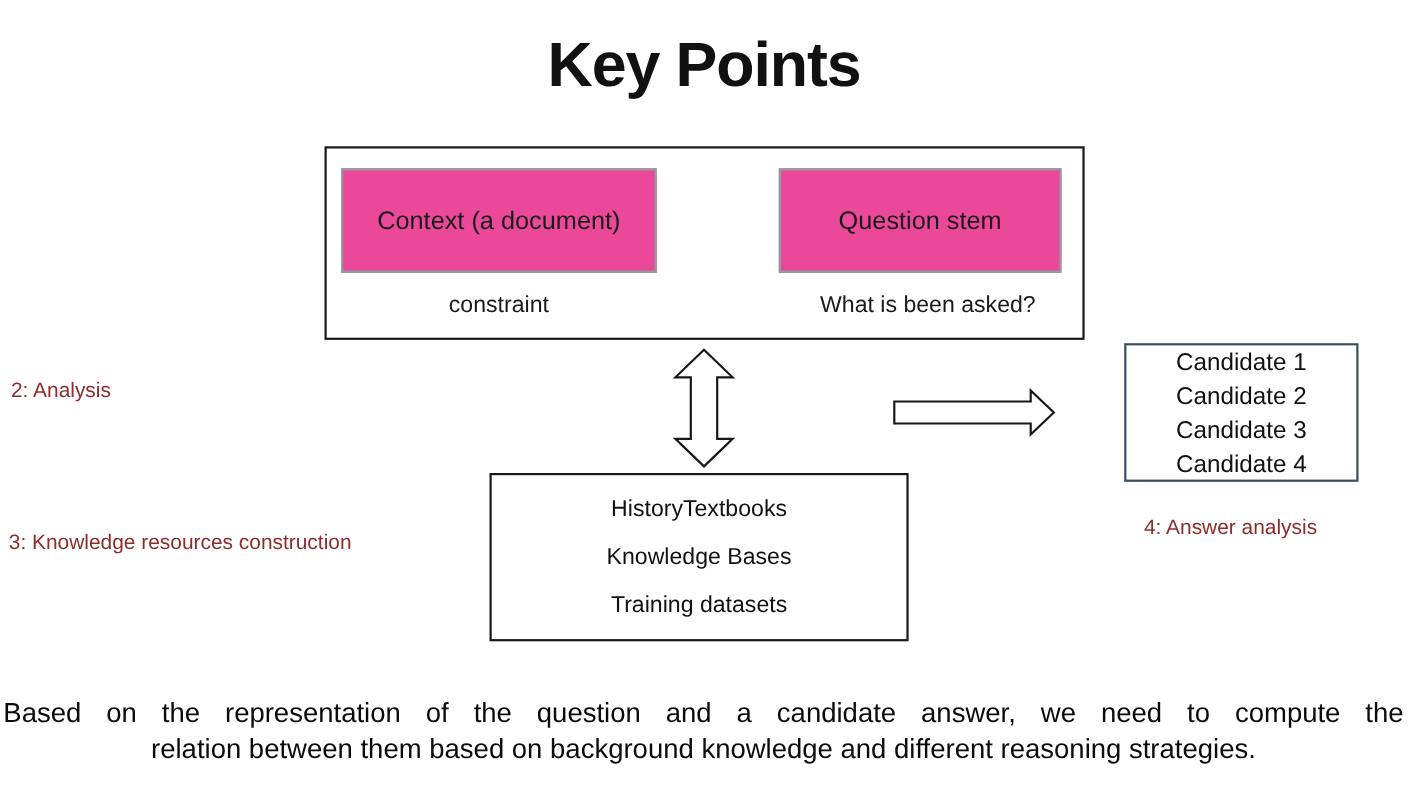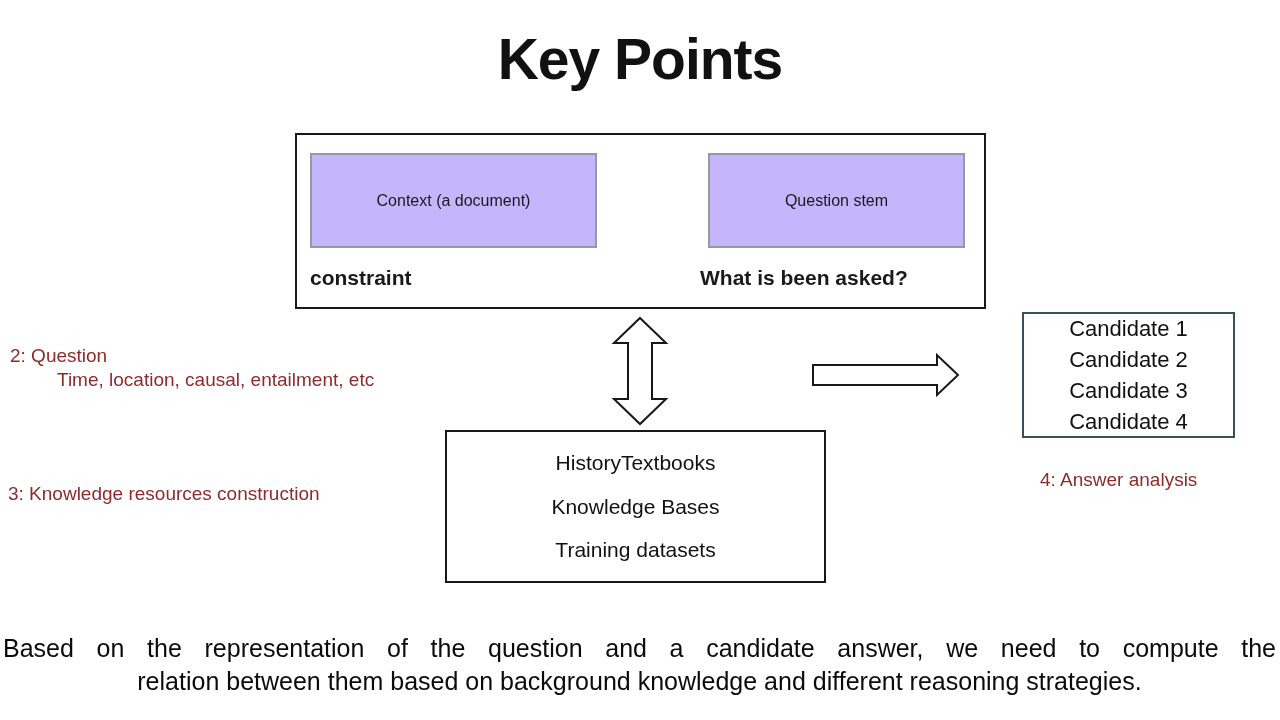--- a/index.html
+++ b/index.html
@@ -43,36 +43,36 @@
     position: absolute;
     left: 295px;
     top: 133px;
     width: 687px;
     height: 172px;
     border: 2.5px solid #181818;
     background: #ffffff;
   }
   .gray-box {
     position: absolute;
-    background: #c4b5fd;
+    background: #ec4899;
     border: 2px solid #909ba2;
     display: flex;
     align-items: center;
     justify-content: center;
-    font-size: 16px;
+    font-size: 23px;
     color: #1a1a1a;
   }
   .context-box  { left: 310px; top: 153px; width: 283px; height: 91px; }
   .question-box { left: 708px; top: 153px; width: 253px; height: 91px; }
   .caption {
     position: absolute;
+    text-align: center;
     font-size: 21px;
     color: #1a1a1a;
     white-space: nowrap;
-    font-weight: bold;
   }
   .caption-constraint { left: 310px; top: 266px; width: 287px; }
   .caption-question   { left: 700px; top: 266px; width: 287px; }
 
   .arrow-svg { position: absolute; }
   .arrow-updown { left: 611px; top: 316px; }
   .arrow-right  { left: 810px; top: 352px; }
 
   .candidates-box {
     position: absolute;
@@ -130,22 +130,21 @@
     text-align: center;
   }
 </style>
 </head>
 <body>
 
 <div class="slide">
 
   <div class="title">Key Points</div>
 
-  <div class="red-label label-2">2: Question</div>
-  <div class="red-label label-2-detail">Time, location, causal, entailment, etc</div>
+  <div class="red-label label-2">2: Analysis</div>
   <div class="red-label label-3">3: Knowledge resources construction</div>
   <div class="red-label label-4">4: Answer analysis</div>
 
   <div class="outer-box"></div>
 
   <div class="gray-box context-box">
     <span>Context (a document)</span>
   </div>
   <div class="gray-box question-box">
     <span>Question stem</span>

